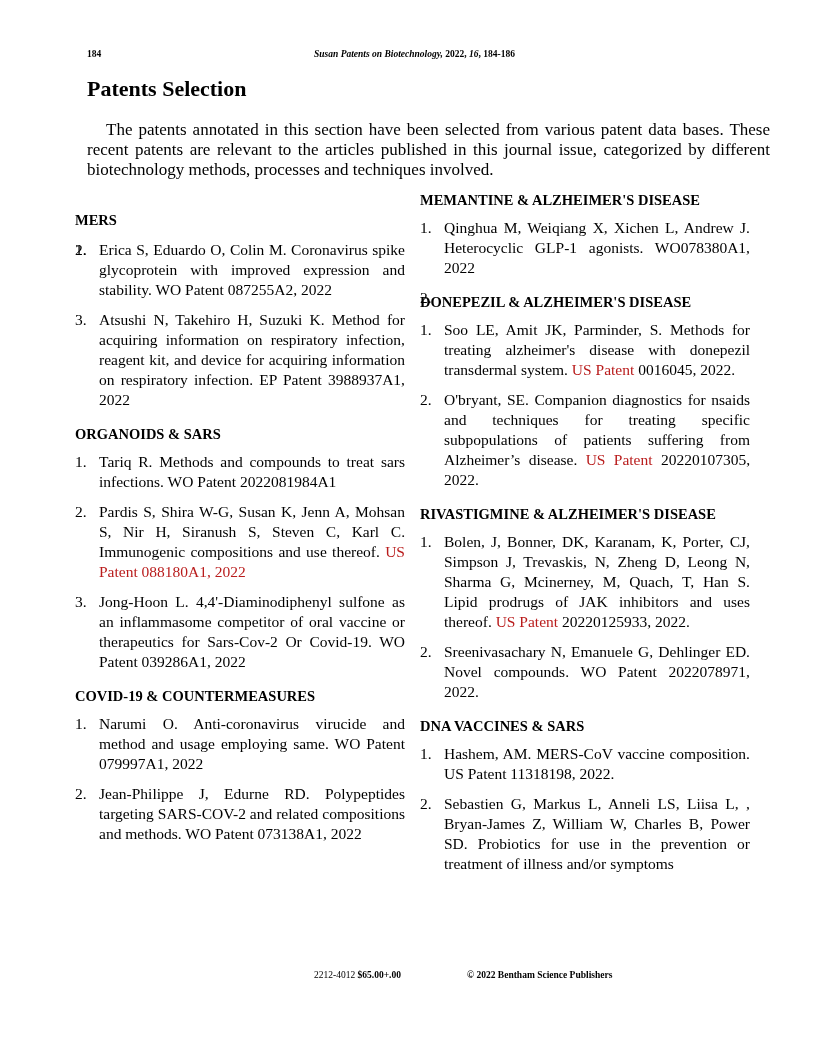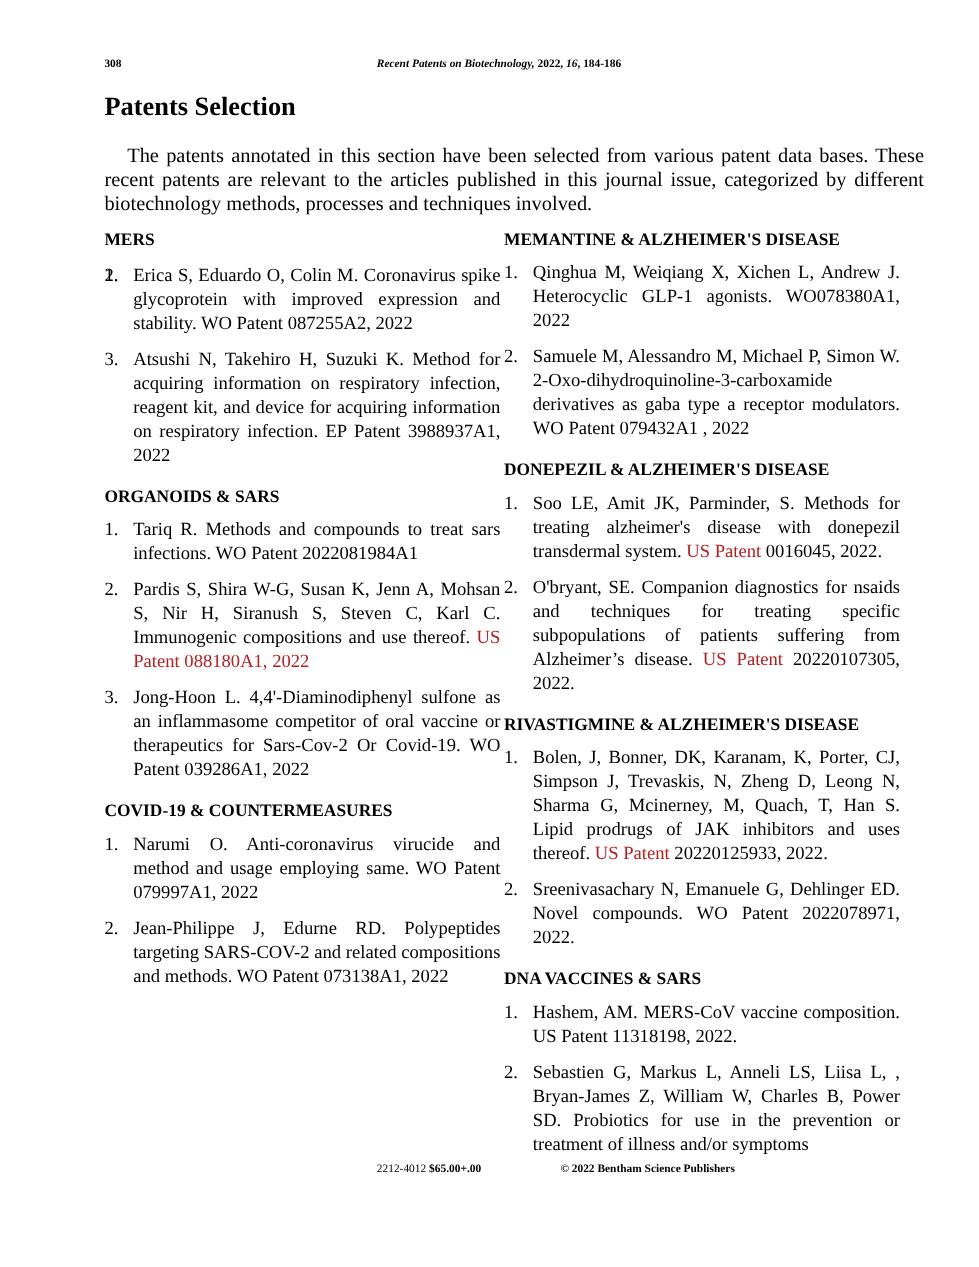--- a/index.html
+++ b/index.html
@@ -7,40 +7,40 @@
          font-family: "Liberation Serif", "DejaVu Serif", serif; color: #000; }
   .running-head { position: absolute; top: 49px; left: 87px; width: 683px; height: 14px;
                   font-size: 9.5px; font-weight: bold; }
   .running-head .pg { position: absolute; left: 0; top: 0; }
   .running-head .journal { position: absolute; left: 227px; top: 0; }
   .running-head .journal i { font-style: italic; }
   .title { position: absolute; top: 76px; left: 87px; font-size: 22px; font-weight: bold; margin: 0; }
   .intro { position: absolute; top: 120px; left: 87px; width: 683px; font-size: 17px;
            line-height: 20px; text-align: justify; text-indent: 19px; margin: 0; }
   .col { position: absolute; top: 190px; width: 330px; }
-  .col.left { left: 87px; }
+  .col.left { left: 75px; margin-top: 20px; }
   .col.right { left: 420px; }
   .section { margin-bottom: 14px; }
   .sec-head { font-size: 14.5px; font-weight: bold; margin: 0 0 8px 0; line-height: 20px; }
   ol.refs { list-style: none; margin: 0; padding: 0; }
   ol.refs li { position: relative; padding-left: 24px; font-size: 15.5px; line-height: 20px;
                text-align: justify; margin-bottom: 10px; }
   ol.refs li .num { position: absolute; left: 0; top: 0; }
   .gray { color: #b91c1c; }
   .footer { position: absolute; top: 970px; left: 314px; font-size: 9.5px; }
   .footer .issn { position: absolute; left: 0; white-space: nowrap; }
   .footer .issn b { font-weight: bold; }
   .footer .copy { position: absolute; left: 153px; white-space: nowrap; font-weight: bold; }
 </style>
 </head>
 <body>
 
 <div class="running-head">
-  <span class="pg">308</span>
-  <span class="journal"><i>Recent Patents on Biotechnology,</i><span> 2022, </span><i>16</i><span>, 184-186</span></span>
+  <span class="pg">184</span>
+  <span class="journal"><i>Susan Patents on Biotechnology,</i><span> 2022, </span><i>16</i><span>, 184-186</span></span>
 </div>
 
 <h1 class="title">Patents Selection</h1>
 
 <p class="intro">The patents annotated in this section have been selected from various patent data bases. These recent patents are relevant to the articles published in this journal issue, categorized by different biotechnology methods, processes and techniques involved.</p>
 
 <div class="col left" id="col-left">
   <div class="section">
     <h2 class="sec-head">MERS</h2>
     <ol class="refs">
@@ -65,21 +65,21 @@
         <li><span class="num">1.</span><span>Narumi O. Anti-coronavirus virucide and method and usage employing same. WO Patent 079997A1, 2022</span></li>
         <li><span class="num">2.</span><span>Jean-Philippe J, Edurne RD. Polypeptides targeting SARS-COV-2 and related compositions and methods. WO Patent 073138A1, 2022</span></li>
       </ol>
   </div>
 </div>
 <div class="col right" id="col-right">
   <div class="section">
     <h2 class="sec-head">MEMANTINE &amp; ALZHEIMER'S DISEASE</h2>
     <ol class="refs">
         <li><span class="num">1.</span><span>Qinghua M, Weiqiang X, Xichen L, Andrew J. Heterocyclic GLP-1 agonists. WO078380A1, 2022</span></li>
-        <li><span class="num">2.</span><span>Samuele M, Alessandro M, Michael P, Simon W. 2-Oxo-dihydroquinoline-3-carboxamide derivatives as gaba type a receptor modulators. WO Patent 079432A1 , 2022</span></li>
+        <li><span class="num">2.</span></li>
       </ol>
   </div>
 
   <div class="section">
     <h2 class="sec-head">DONEPEZIL &amp; ALZHEIMER'S DISEASE</h2>
     <ol class="refs">
         <li><span class="num">1.</span><span>Soo LE, Amit JK, Parminder, S. Methods for treating alzheimer's disease with donepezil transdermal system. </span><span class="gray">US Patent</span><span> 0016045, 2022.</span></li>
         <li><span class="num">2.</span><span>O'bryant, SE. Companion diagnostics for nsaids and techniques for treating specific subpopulations of patients suffering from Alzheimer’s disease. </span><span class="gray">US Patent</span><span> 20220107305, 2022.</span></li>
       </ol>
   </div>

